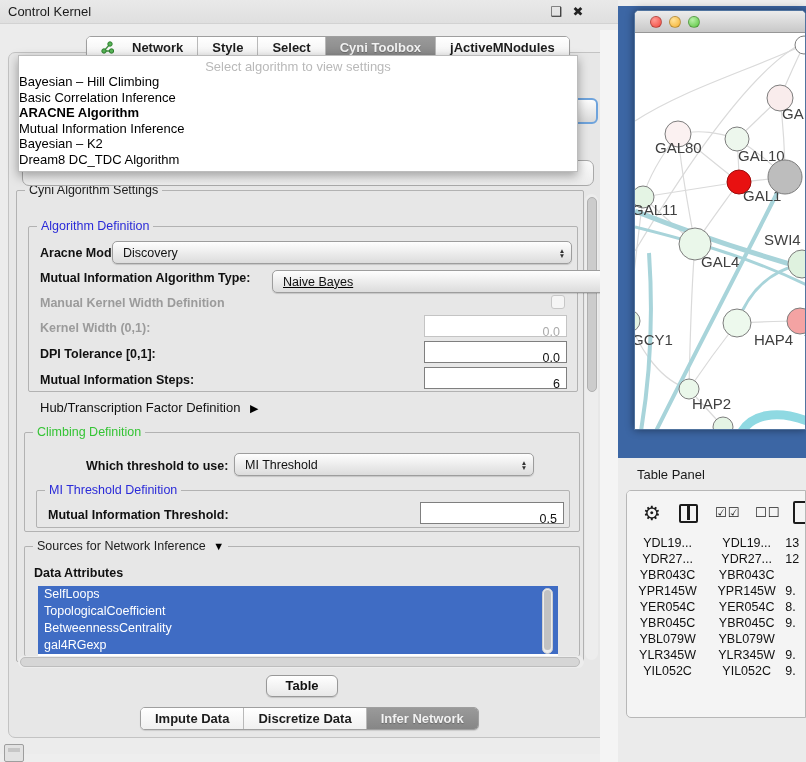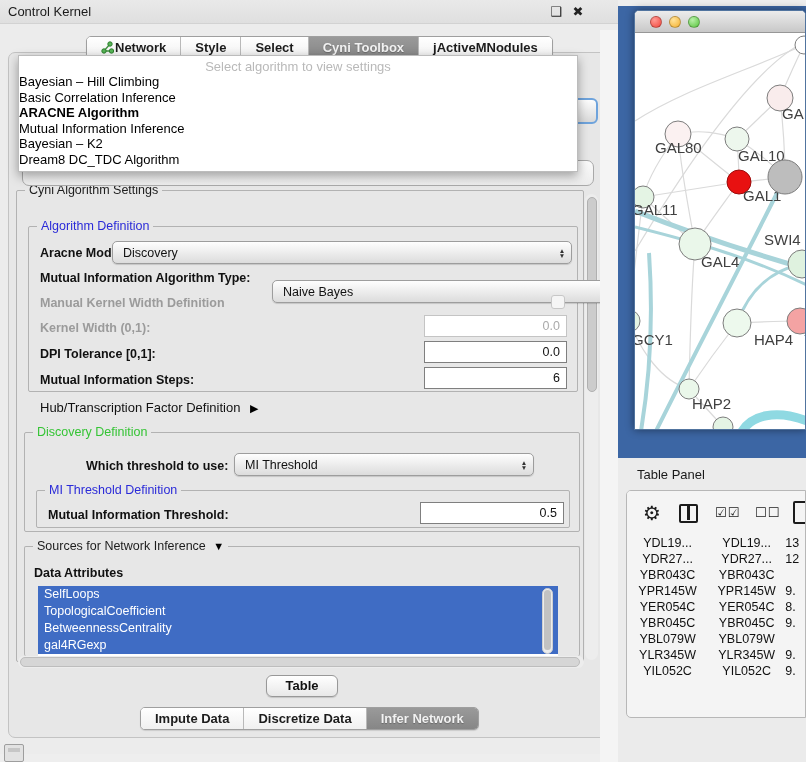--- a/index.html
+++ b/index.html
@@ -19,21 +19,21 @@
   .cp-winbtn { top:4px; width:16px; height:16px; font-size:13px; color:#222; text-align:center; line-height:16px; font-weight:bold; }
   #cp-float { left:548px; font-weight:normal; }
   #cp-close { left:570px; }
 
   #cp-body { left:8px; top:52px; width:604px; height:686px; background:#e7e7e7;
     border:1px solid #c3c3c3; border-radius:7px; }
 
   
   .seg { display:flex; height:23px; border:1px solid #9f9f9f; border-radius:5px; background:#fbfbfb; overflow:hidden;
     box-shadow:0 1px 1px rgba(0,0,0,.12); }
-  .seg .tab { display:flex; align-items:center; gap:1px; padding:0 14px; font-size:13px; font-weight:bold;
+  .seg .tab { display:flex; align-items:center; gap:18px; padding:0 14px; font-size:13px; font-weight:bold;
     color:#1c1c1c; border-right:1px solid #b9b9b9; background:linear-gradient(#ffffff,#f0f0f0); white-space:nowrap; }
   .seg .tab:last-child { border-right:none; }
   .seg .tab.sel { background:linear-gradient(#9a9a9a,#868686); color:#f2f2f2; text-shadow:0 1px 1px rgba(0,0,0,.25); }
   #top-tabs { left:86px; top:36px; }
   #bottom-tabs { left:140px; top:707px; }
 
   
   #algo-popup { left:18px; top:55px; width:560px; height:117px; background:#ffffff;
     border:1px solid #bcbcbc; box-shadow:0 4px 10px rgba(0,0,0,.35); z-index:30; }
   #algo-placeholder { width:100%; text-align:center; margin-top:3px; font-size:13px; color:#b9b9b9; }
@@ -54,21 +54,21 @@
   .form-label { font-size:12.5px; font-weight:bold; color:#111; white-space:nowrap; }
   .form-label.dis { color:#9b9b9b; }
 
   .combo { display:flex; align-items:center; height:23px; border:1px solid #9d9d9d; border-radius:5px;
     background:linear-gradient(#fefefe,#dcdcdc); box-shadow:0 1px 1px rgba(0,0,0,.15); }
   .combo .cval { flex:1; font-size:12.5px; color:#111; padding-left:10px; white-space:nowrap; overflow:hidden; }
   .combo .stepper { width:18px; display:flex; flex-direction:column; align-items:center; justify-content:center;
     font-size:6.5px; line-height:5px; color:#333; }
 
   .tfield { border:1px solid #7f7f7f; background:#fff; font-size:12.5px; color:#111; text-align:right;
-    padding:0 6px; line-height:20px; height:22px; }
+    padding:6px 6px; line-height:20px; height:22px; }
   .tfield.dis { border-color:#c4c4c4; color:#aaaaaa; }
 
   .checkbox { width:14px; height:14px; border:1px solid #c7c7c7; border-radius:3px; background:#f5f5f5; }
 
   .tri { font-size:11px; color:#000; }
 
   
   #attr-list { left:38px; top:586px; width:520px; height:70px; background:#fff; overflow:hidden; z-index:2; }
   .attr-item { height:17px; line-height:17px; font-size:12.5px; color:#fff; background:#3f6cc4; padding-left:6px; }
   #attr-scroll { left:542px; top:588px; width:11px; height:66px; background:#ececec; border:1px solid #cfcfcf;
@@ -195,21 +195,21 @@
   <div class="abs form-label" style="left:40px; top:246px;">Aracne Mode:</div>
   <div class="abs combo" style="left:112px; top:241px; width:460px;">
     <div class="cval">Discovery</div>
     <div class="stepper">
         <span>▲</span>
         <span>▼</span>
       </div>
   </div>
 
   <div class="abs form-label" style="left:40px; top:271px;">Mutual Information Algorithm Type:</div>
-  <div class="abs combo" style="left:272px; top:280px; width:360px;">
+  <div class="abs combo" style="left:272px; top:270px; width:360px;text-decoration:underline;">
     <div class="cval">Naive Bayes</div>
     <div class="stepper">
         <span>▲</span>
         <span>▼</span>
       </div>
   </div>
 
   <div class="abs form-label dis" style="left:40px; top:296px;">Manual Kernel Width Definition</div>
   <div class="abs checkbox" style="left:551px; top:295px;"></div>
 
@@ -221,21 +221,21 @@
 
   <div class="abs form-label" style="left:40px; top:373px;">Mutual Information Steps:</div>
   <div class="abs tfield" style="left:424px; top:367px; width:143px;">6</div>
 
   <div class="abs" style="left:40px; top:400px; font-size:13px; color:#111;">
     <span>Hub/Transcription Factor Definition</span>
     <span class="tri" style="margin-left:6px;">▶</span>
   </div>
 
   <div class="abs group" style="left:24px; top:432px; width:556px; height:100px;">
-    <div class="group-label lbl-green">Discovery Definition</div>
+    <div class="group-label lbl-green">Climbing Definition</div>
   </div>
   <div class="abs form-label" style="left:86px; top:459px;">Which threshold to use:</div>
   <div class="abs combo" style="left:234px; top:453px; width:300px;">
     <div class="cval">MI Threshold</div>
     <div class="stepper">
         <span>▲</span>
         <span>▼</span>
       </div>
   </div>
 

